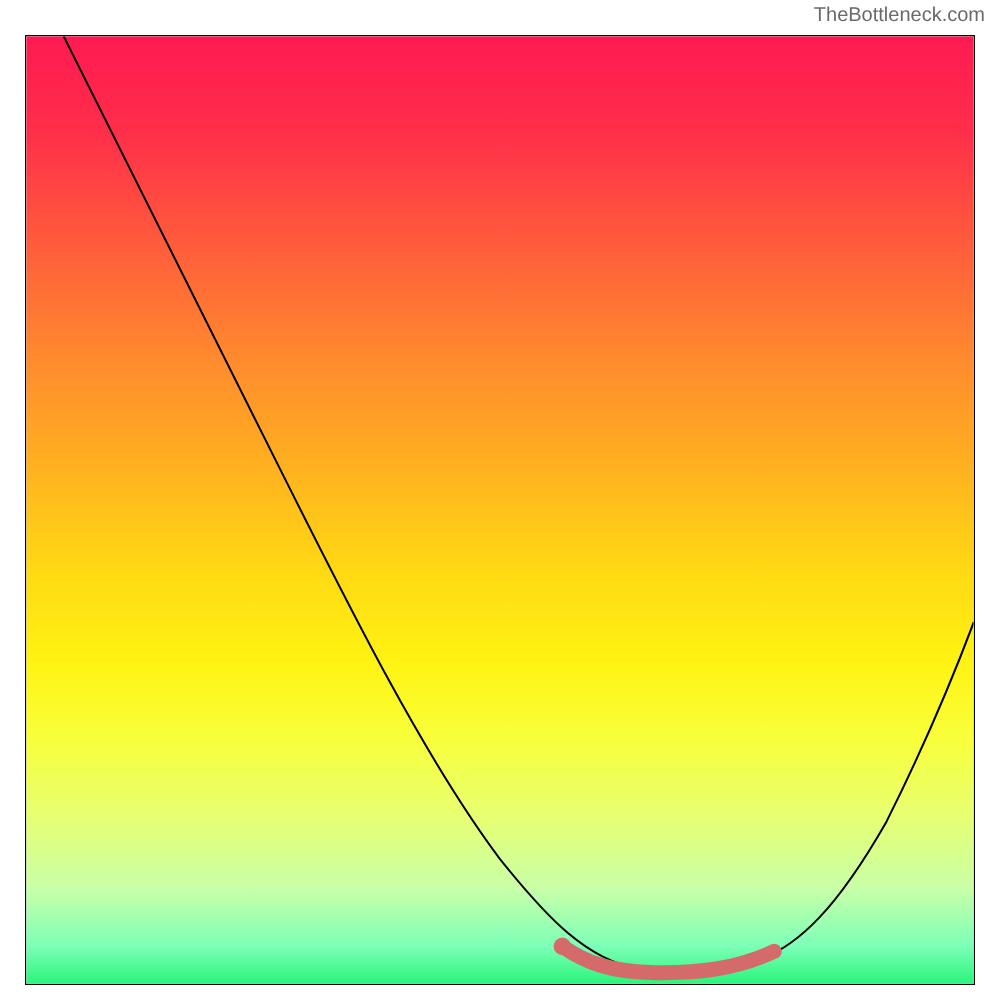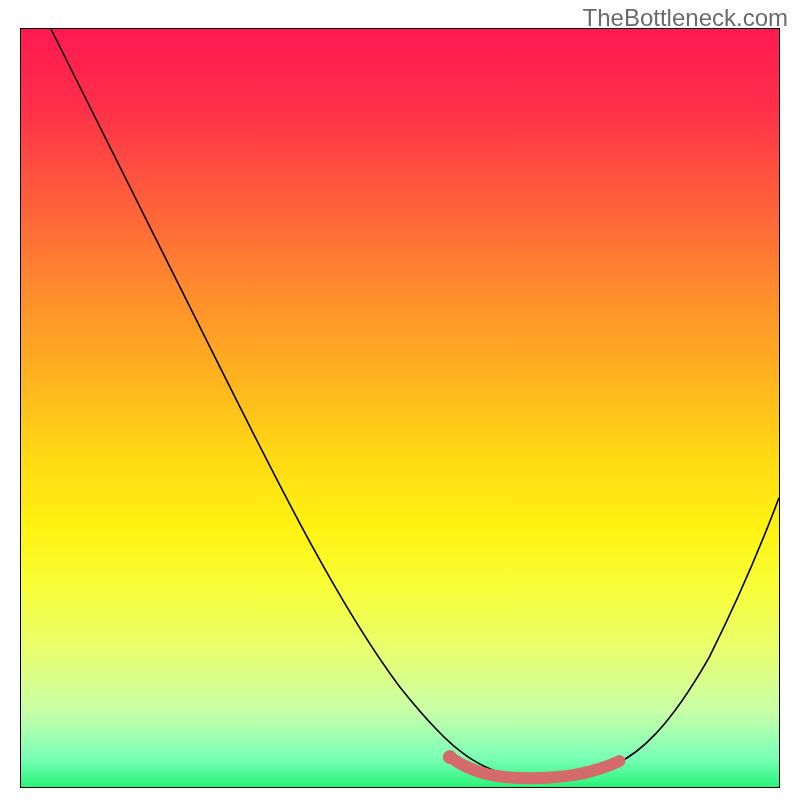--- a/index.html
+++ b/index.html
@@ -8,21 +8,21 @@
     width: 800px;
     height: 800px;
     background: #ffffff;
     position: relative;
     font-family: Arial, sans-serif;
   }
   .attribution {
     position: absolute;
     top: 4px;
     right: 12px;
-    font-size: 24px;
+    font-size: 16px;
     color: #6a6a6a;
     font-weight: 500;
   }
   .chart-frame {
     position: absolute;
     top: 28px;
     left: 20px;
     width: 760px;
     height: 760px;
     border: 1px solid #000;

